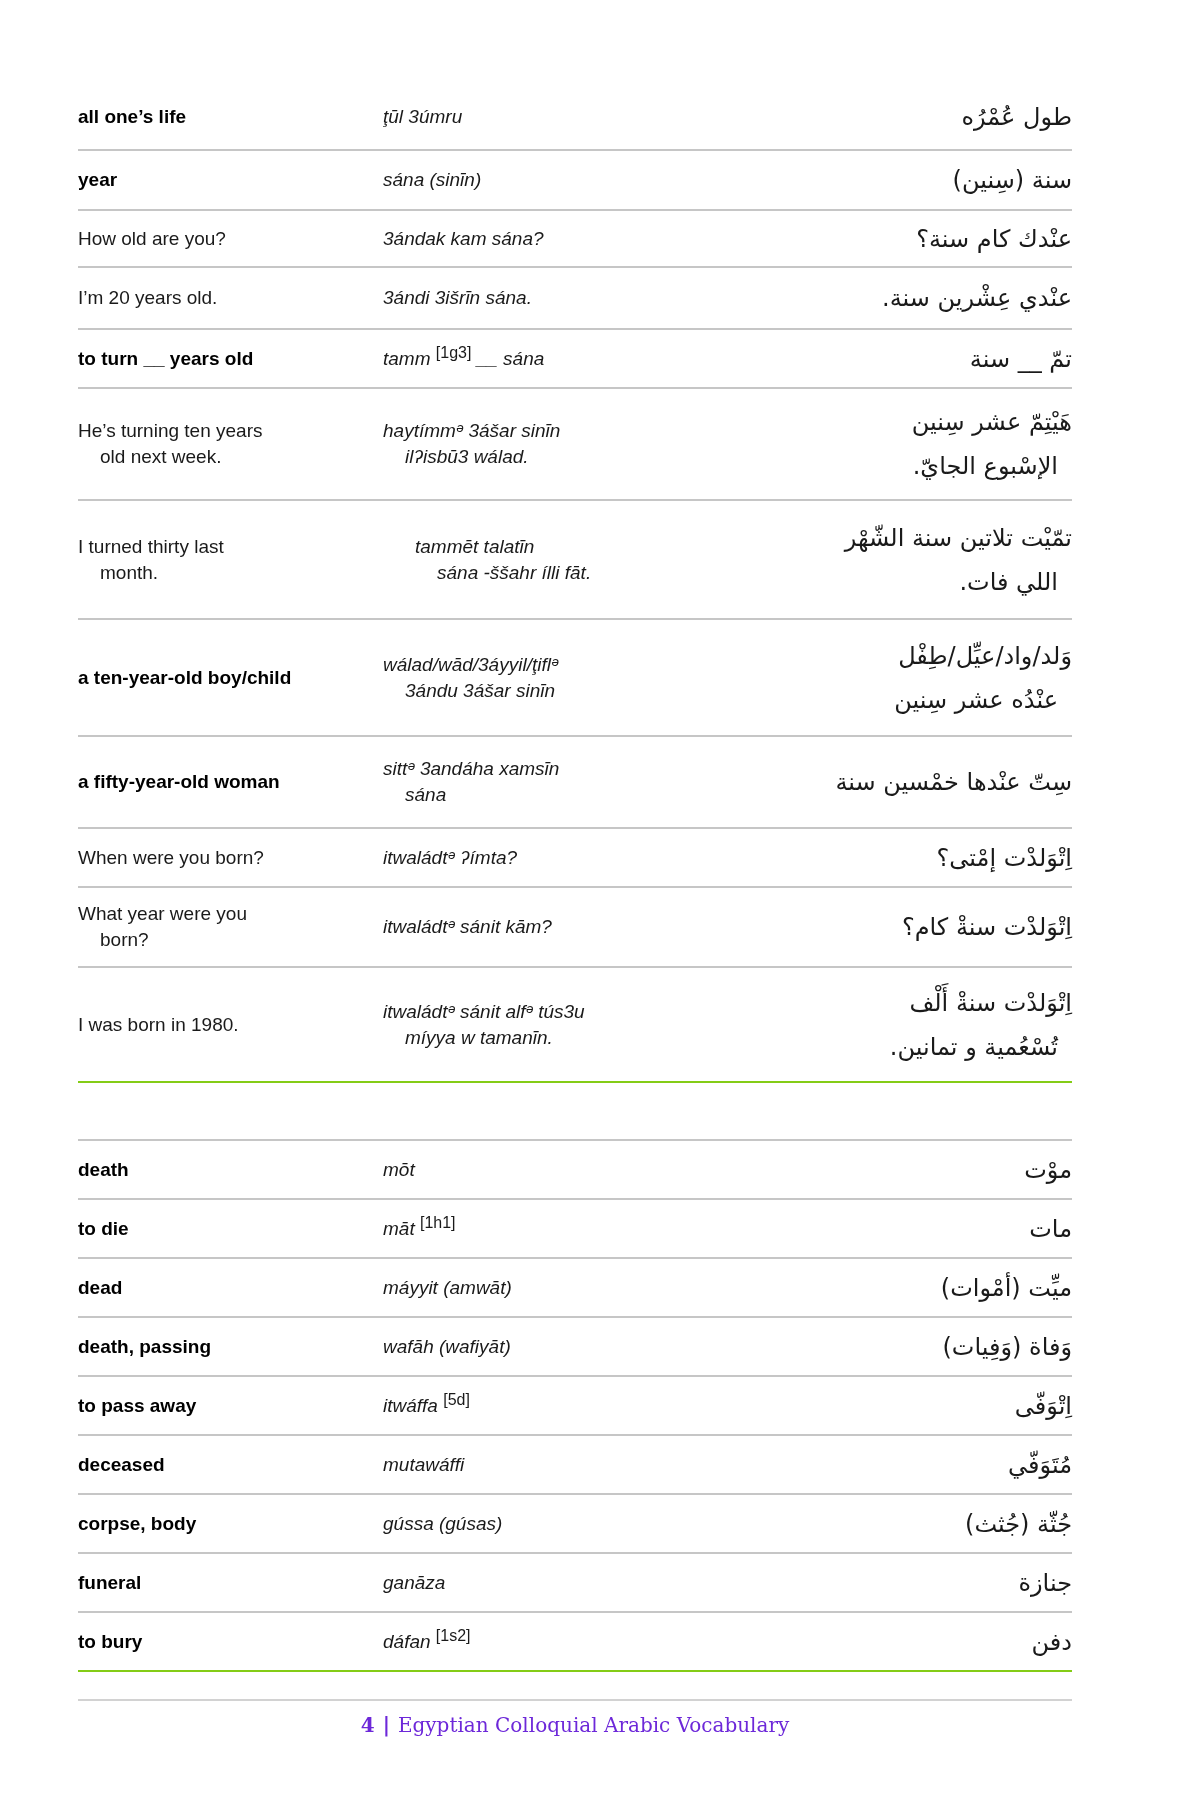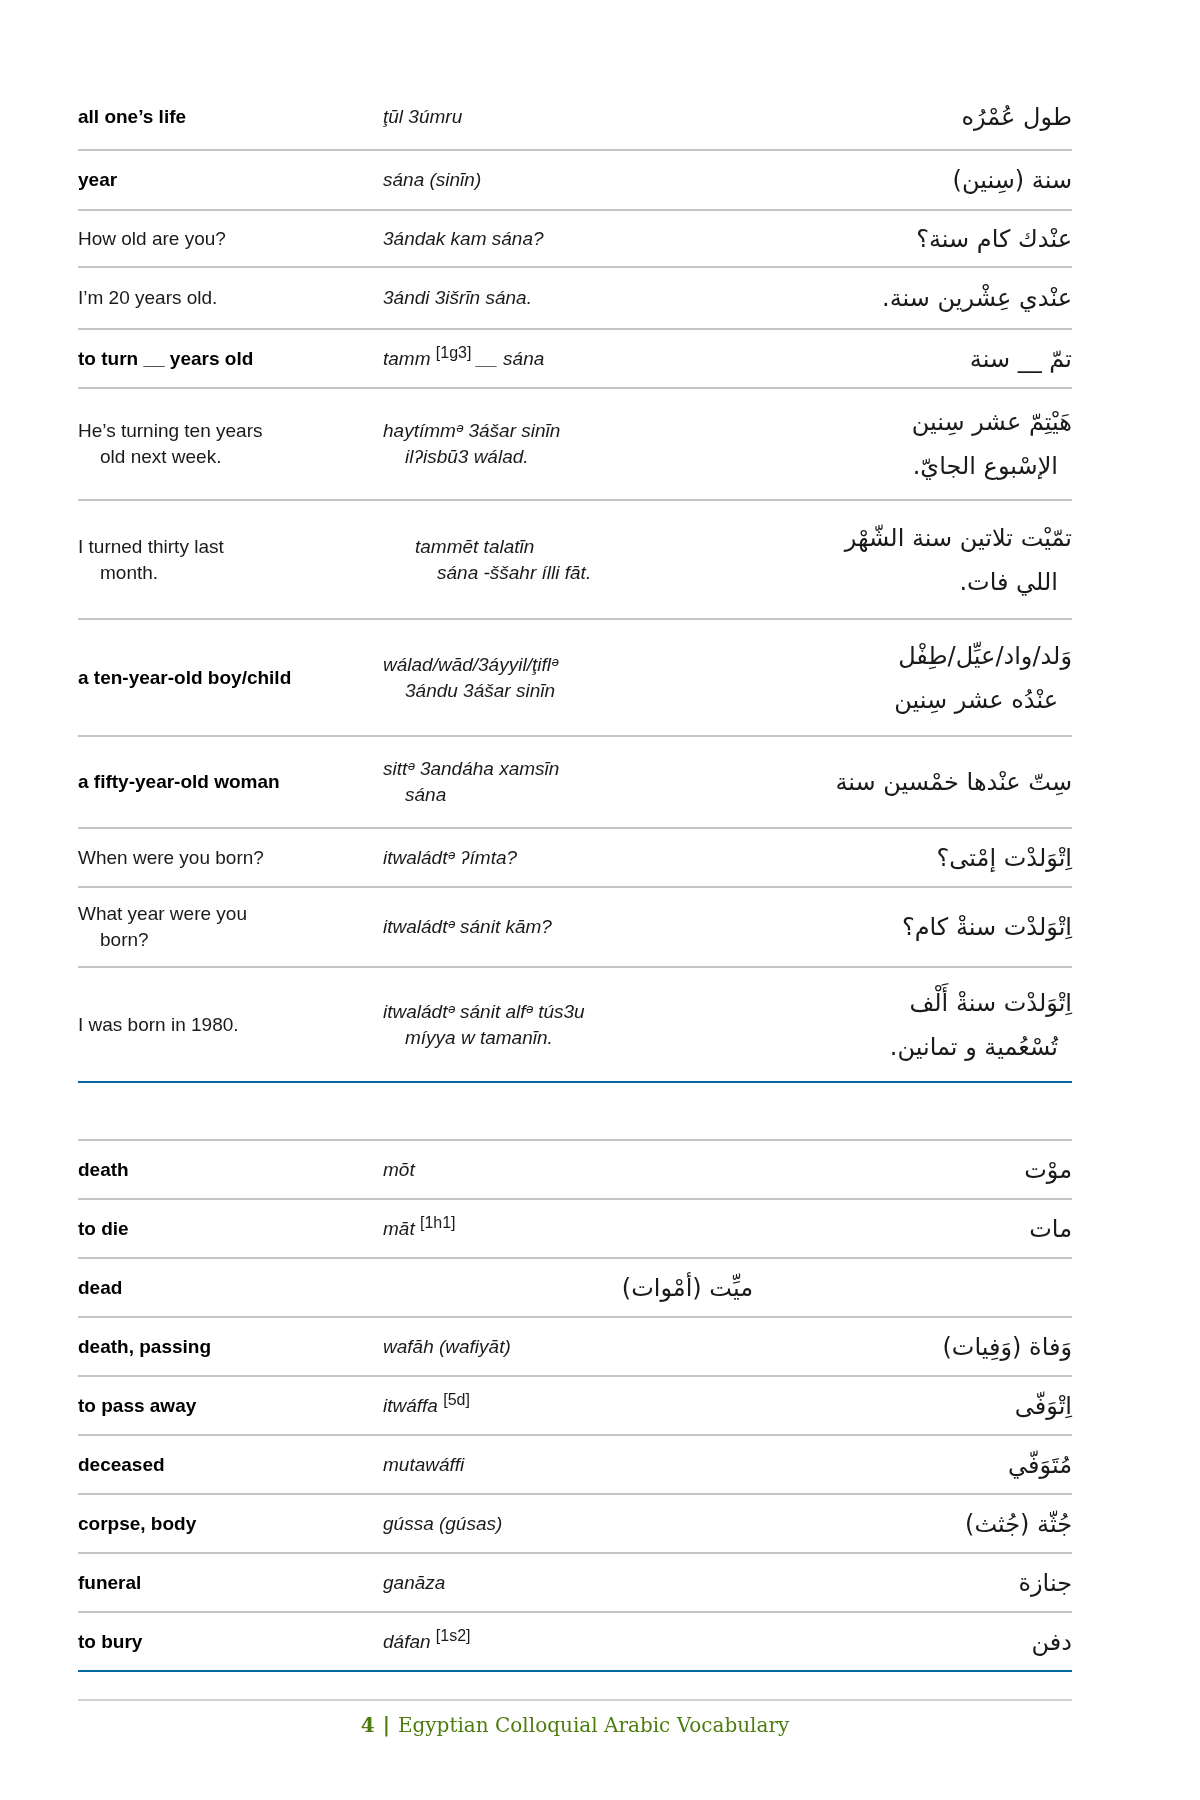--- a/index.html
+++ b/index.html
@@ -12,21 +12,21 @@
     color: #1a1a1a;
     position: relative;
   }
   .vocab-table { width: 994px; }
   .vocab-table .row {
     display: grid;
     grid-template-columns: 305px 370px 1fr;
     align-items: center;
   }
   .vocab-table .row + .row { border-top: 2px solid #c6c6c6; }
-  .vocab-table { border-bottom: 2px solid #0369a1; }
+  .vocab-table { border-bottom: 2px solid #84cc16; }
   #table-death { border-top: 2px solid #c6c6c6; margin-top: 56px; }
 
   
   #table-age .row { min-height: 57px; }
   #table-age .row:nth-child(1)  { min-height: 64px; }
   #table-age .row:nth-child(2)  { min-height: 58px; }
   #table-age .row:nth-child(3)  { min-height: 55px; }
   #table-age .row:nth-child(4)  { min-height: 60px; }
   #table-age .row:nth-child(6)  { min-height: 110px; }
   #table-age .row:nth-child(7)  { min-height: 117px; gap: 32px; }
@@ -62,21 +62,21 @@
   footer { margin-top: 27px; }
   .footer-rule {
     width: 994px; height: 0;
     border-top: 2px solid #d2d2d2;
   }
   .footer-text {
     margin-top: 12px;
     text-align: center;
     font-family: "DejaVu Serif", "Liberation Serif", serif;
     font-size: 20px;
-    color: #4d7c0f;
+    color: #6d28d9;
   }
   .footer-text .pgnum { font-weight: bold; }
   .footer-text .pipe { font-weight: bold; margin: 0 8px; }
 </style>
 </head>
 <body>
 
 <main>
   <section id="table-age" class="vocab-table">
       <div class="row">
@@ -244,20 +244,23 @@
         <div class="cell tr">
           <div class="line"><span>māt </span><sup class="ref">[1h1]</sup></div>
         </div>
         <div class="cell ar">
           <div class="line">مات</div>
         </div>
       </div>
       <div class="row">
         <div class="cell en bold">
           <div class="line">dead</div>
+        </div>
+        <div class="cell tr">
+          <div class="line"><span>máyyit (amwāt)</span></div>
         </div>
         <div class="cell ar">
           <div class="line">ميِّت (أمْوات)</div>
         </div>
       </div>
       <div class="row">
         <div class="cell en bold">
           <div class="line">death, passing</div>
         </div>
         <div class="cell tr">

